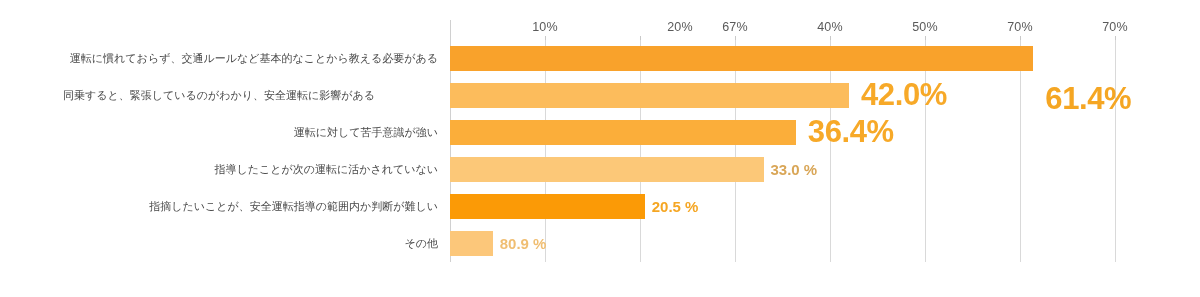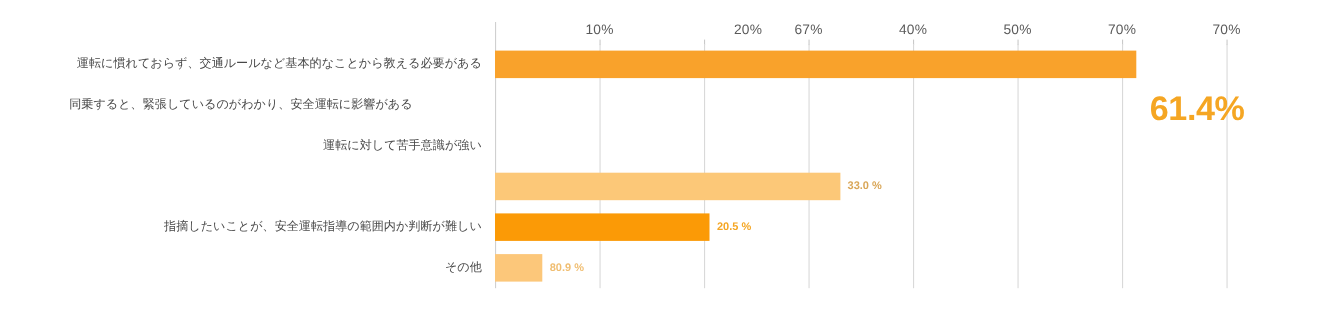--- a/index.html
+++ b/index.html
@@ -113,21 +113,21 @@
     position: absolute;
     font-weight: bold;
     font-size: 31px;
     line-height: 37px;
     white-space: nowrap;
     letter-spacing: -0.4px;
   }
   .val-small {
     position: absolute;
     font-weight: bold;
-    font-size: 10px;
+    font-size: 15px;
     line-height: 37px;
     white-space: nowrap;
   }
 </style>
 </head>
 <body>
 
 <div id="chart-root">
 
   <div class="axis-top" id="axis-top">
@@ -146,35 +146,44 @@
       <div class="tick-label" style="left: 665px;">70%</div>
       <div class="tick-mark" style="left: 665px;"></div>
     </div>
 
   <div class="axis-line-y"></div>
 
   <div class="cat-wrap" id="cat-wrap">
       <div class="cat-row" style="top: 0px;">運転に慣れておらず、交通ルールなど基本的なことから教える必要がある</div>
       <div class="cat-row" style="top: 37px; text-align: center;">同乗すると、緊張しているのがわかり、安全運転に影響がある</div>
       <div class="cat-row" style="top: 74px;">運転に対して苦手意識が強い</div>
+      <div class="cat-row" style="top: 111px;">指導したことが次の運転に活かされていない</div>
       <div class="cat-row" style="top: 185px;">その他</div>
       <div class="cat-row" style="top: 148px;">指摘したいことが、安全運転指導の範囲内か判断が難しい</div>
     </div>
 
   <div class="plot" id="plot">
       <div class="gridline" style="left: 95px; background: rgb(217, 217, 217);"></div>
       <div class="gridline" style="left: 190px; background: rgb(217, 217, 217);"></div>
       <div class="gridline" style="left: 285px; background: rgb(217, 217, 217);"></div>
       <div class="gridline" style="left: 380px; background: rgb(217, 217, 217);"></div>
       <div class="gridline" style="left: 475px; background: rgb(217, 217, 217);"></div>
       <div class="gridline" style="left: 570px; background: rgb(217, 217, 217);"></div>
       <div class="gridline" style="left: 665px; background: rgb(217, 217, 217);"></div>
       <div class="row" style="top: 0px;">
         <div class="bar" title="61.4%" style="width: 583.3px; background: rgb(249, 162, 43);"></div>
         <div class="val-big" style="left: 595.3px; color: rgb(245, 166, 35); top: -1px; margin-top: 41px;">61.4%</div>
+      </div>
+      <div class="row" style="top: 37px;">
+        <div class="bar" title="42.0%" style="width: 399px; background: rgb(252, 188, 92);"></div>
+        <div class="val-big" style="left: 411px; color: rgb(247, 169, 40); top: -1px;">42.0%</div>
+      </div>
+      <div class="row" style="top: 74px;">
+        <div class="bar" title="36.4%" style="width: 345.8px; background: rgb(251, 174, 58);"></div>
+        <div class="val-big" style="left: 357.8px; color: rgb(247, 169, 40); top: -1px;">36.4%</div>
       </div>
       <div class="row" style="top: 111px;">
         <div class="bar" title="33.0 %" style="width: 313.5px; background: rgb(252, 200, 120);"></div>
         <div class="val-small" style="left: 320.5px; color: rgb(217, 166, 87); top: 0px;">33.0 %</div>
       </div>
       <div class="row" style="top: 148px; padding-left: 32px;">
         <div class="bar" title="20.5 %" style="width: 194.75px; background: rgb(251, 154, 6);"></div>
         <div class="val-small" style="left: 201.75px; color: rgb(245, 166, 35); top: 0px;">20.5 %</div>
       </div>
       <div class="row" style="top: 185px;">

